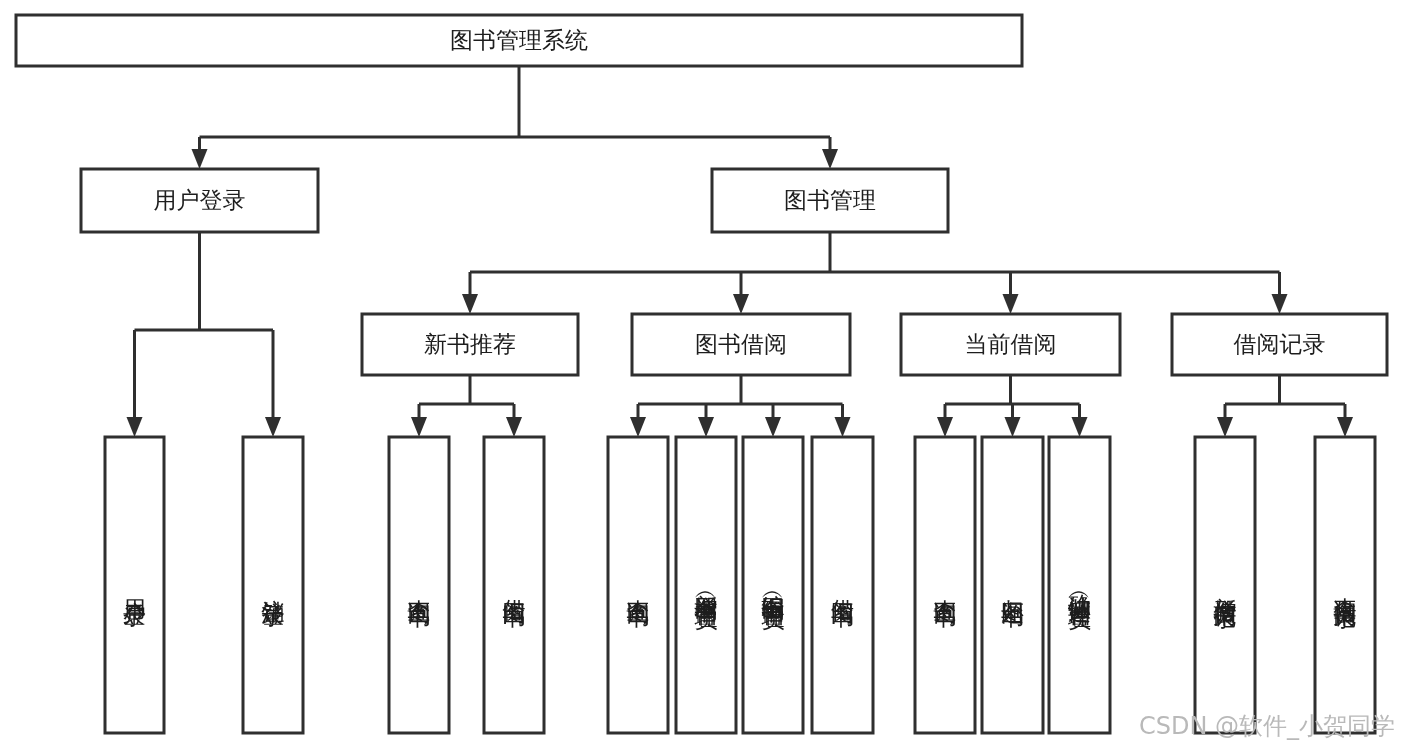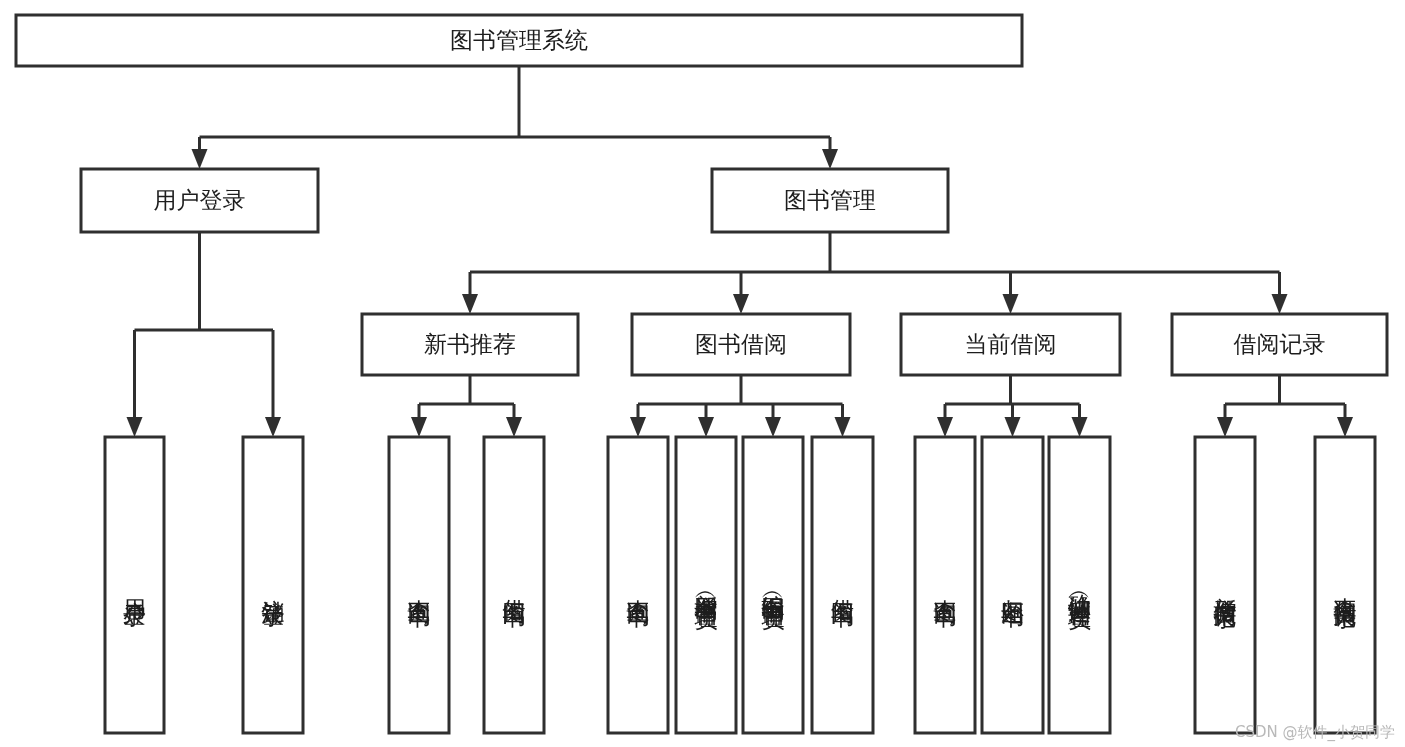--- a/index.html
+++ b/index.html
@@ -61,21 +61,21 @@
     justify-content: center;
     text-align: center;
     white-space: pre;
     pointer-events: none;
   }
   .watermark {
     position: absolute;
     right: 10px;
     bottom: 5px;
     font-family: "DejaVu Sans", "Liberation Sans", sans-serif;
-    font-size: 15px;
+    font-size: 24px;
     color: #b9b9b9;
     white-space: nowrap;
   }
 </style>
 </head>
 <body>
 
 <div id="diagram-root">
 
   <svg class="diagram-canvas" viewBox="0 0 1405 747">

